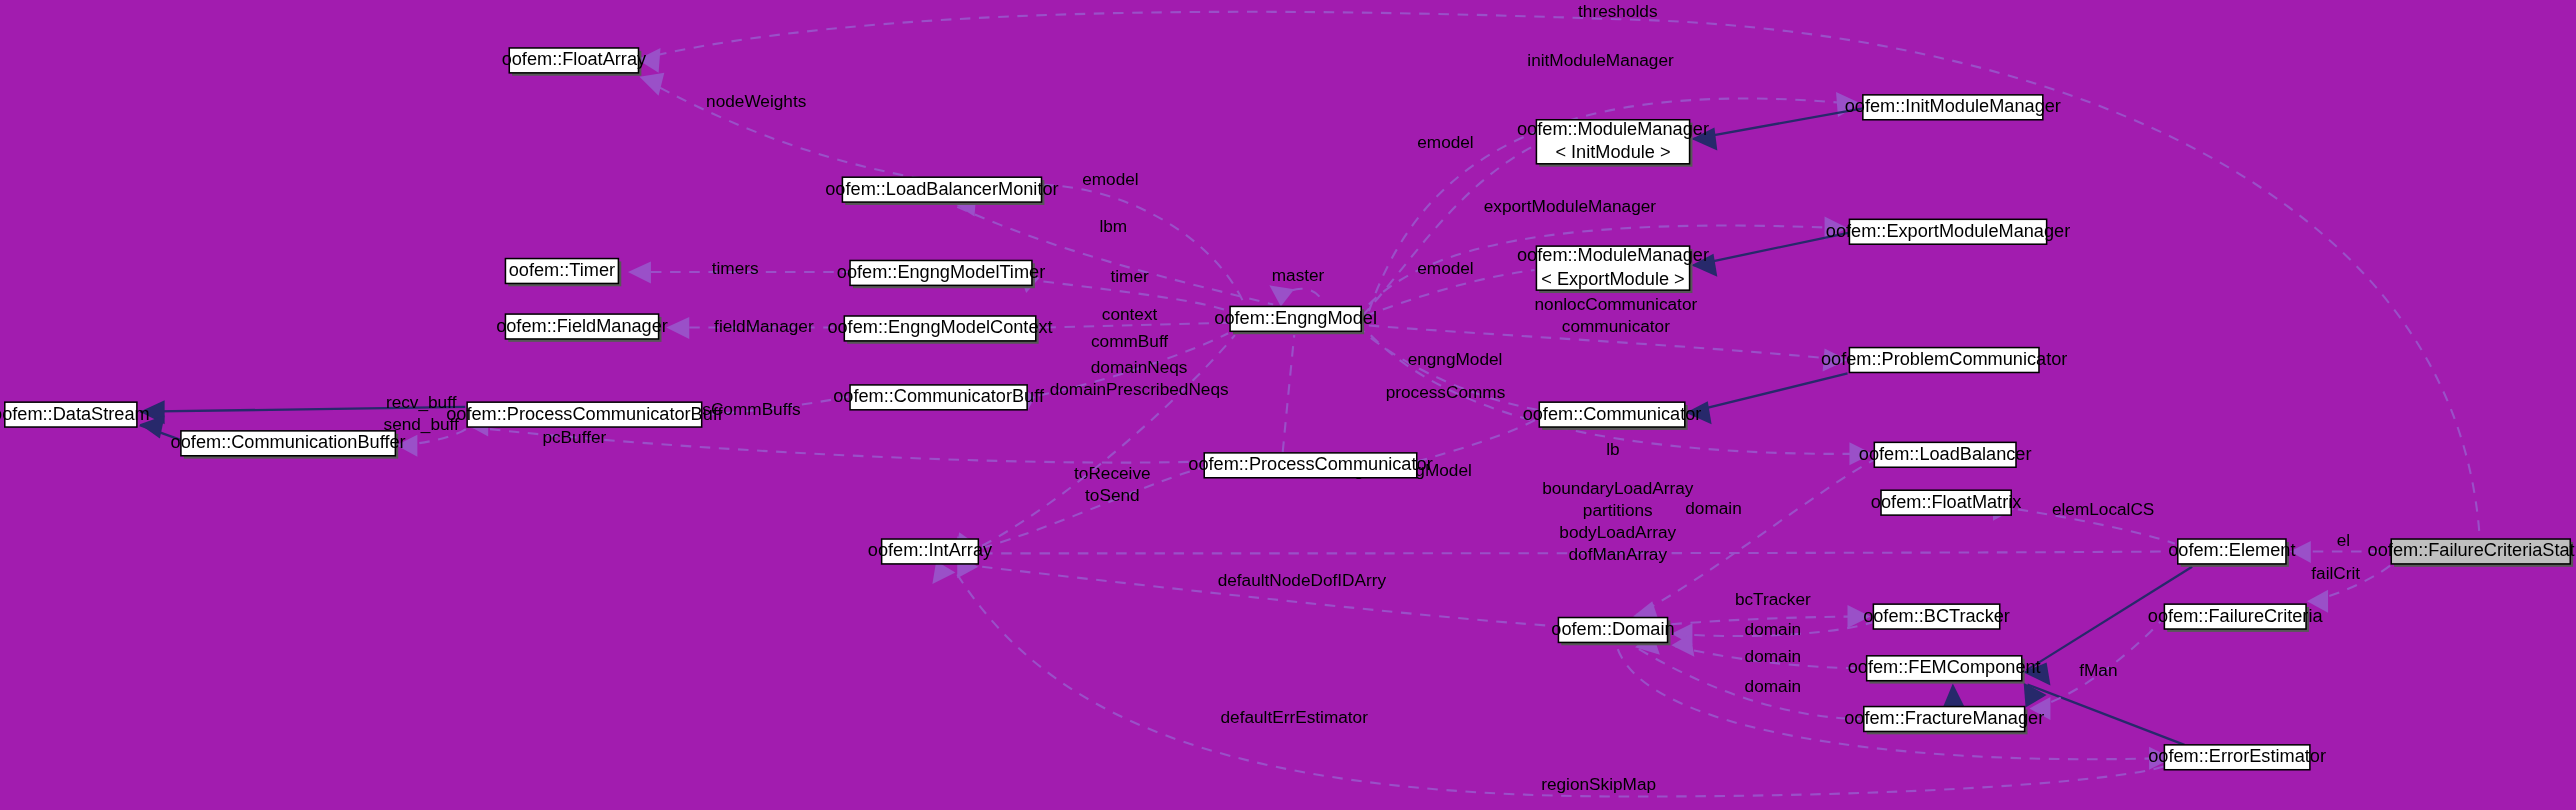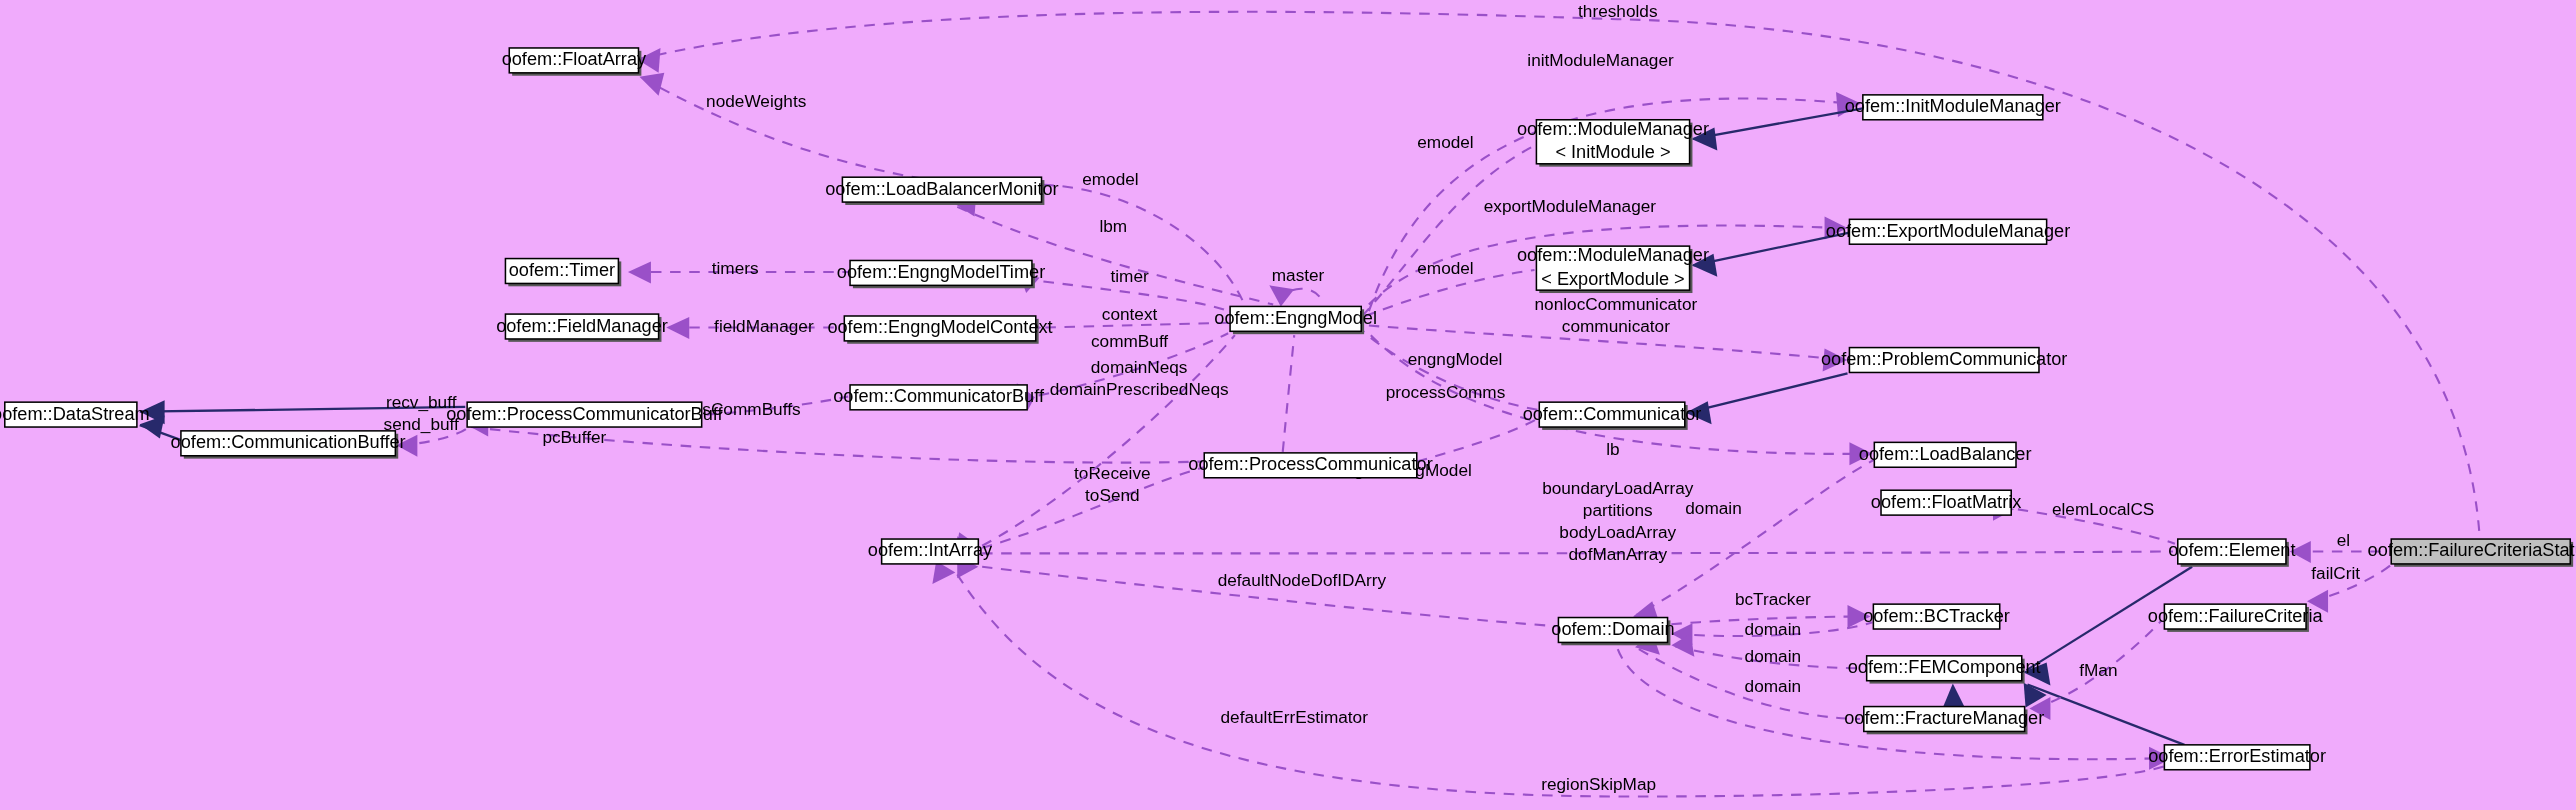--- a/index.html
+++ b/index.html
@@ -7,21 +7,21 @@
     padding: 0;
     background: #ffffff;
   }
   body {
     font-family: "Liberation Sans", sans-serif;
   }
   #diagram-root {
     position: relative;
     width: 2576px;
     height: 811px;
-    background: #f0abfc;
+    background: #a21caf;
     overflow: hidden;
   }
   svg.canvas {
     position: absolute;
     left: 0; top: 0;
     width: 2576px;
     height: 811px;
   }
   .node-rect {
     fill: #ffffff;

